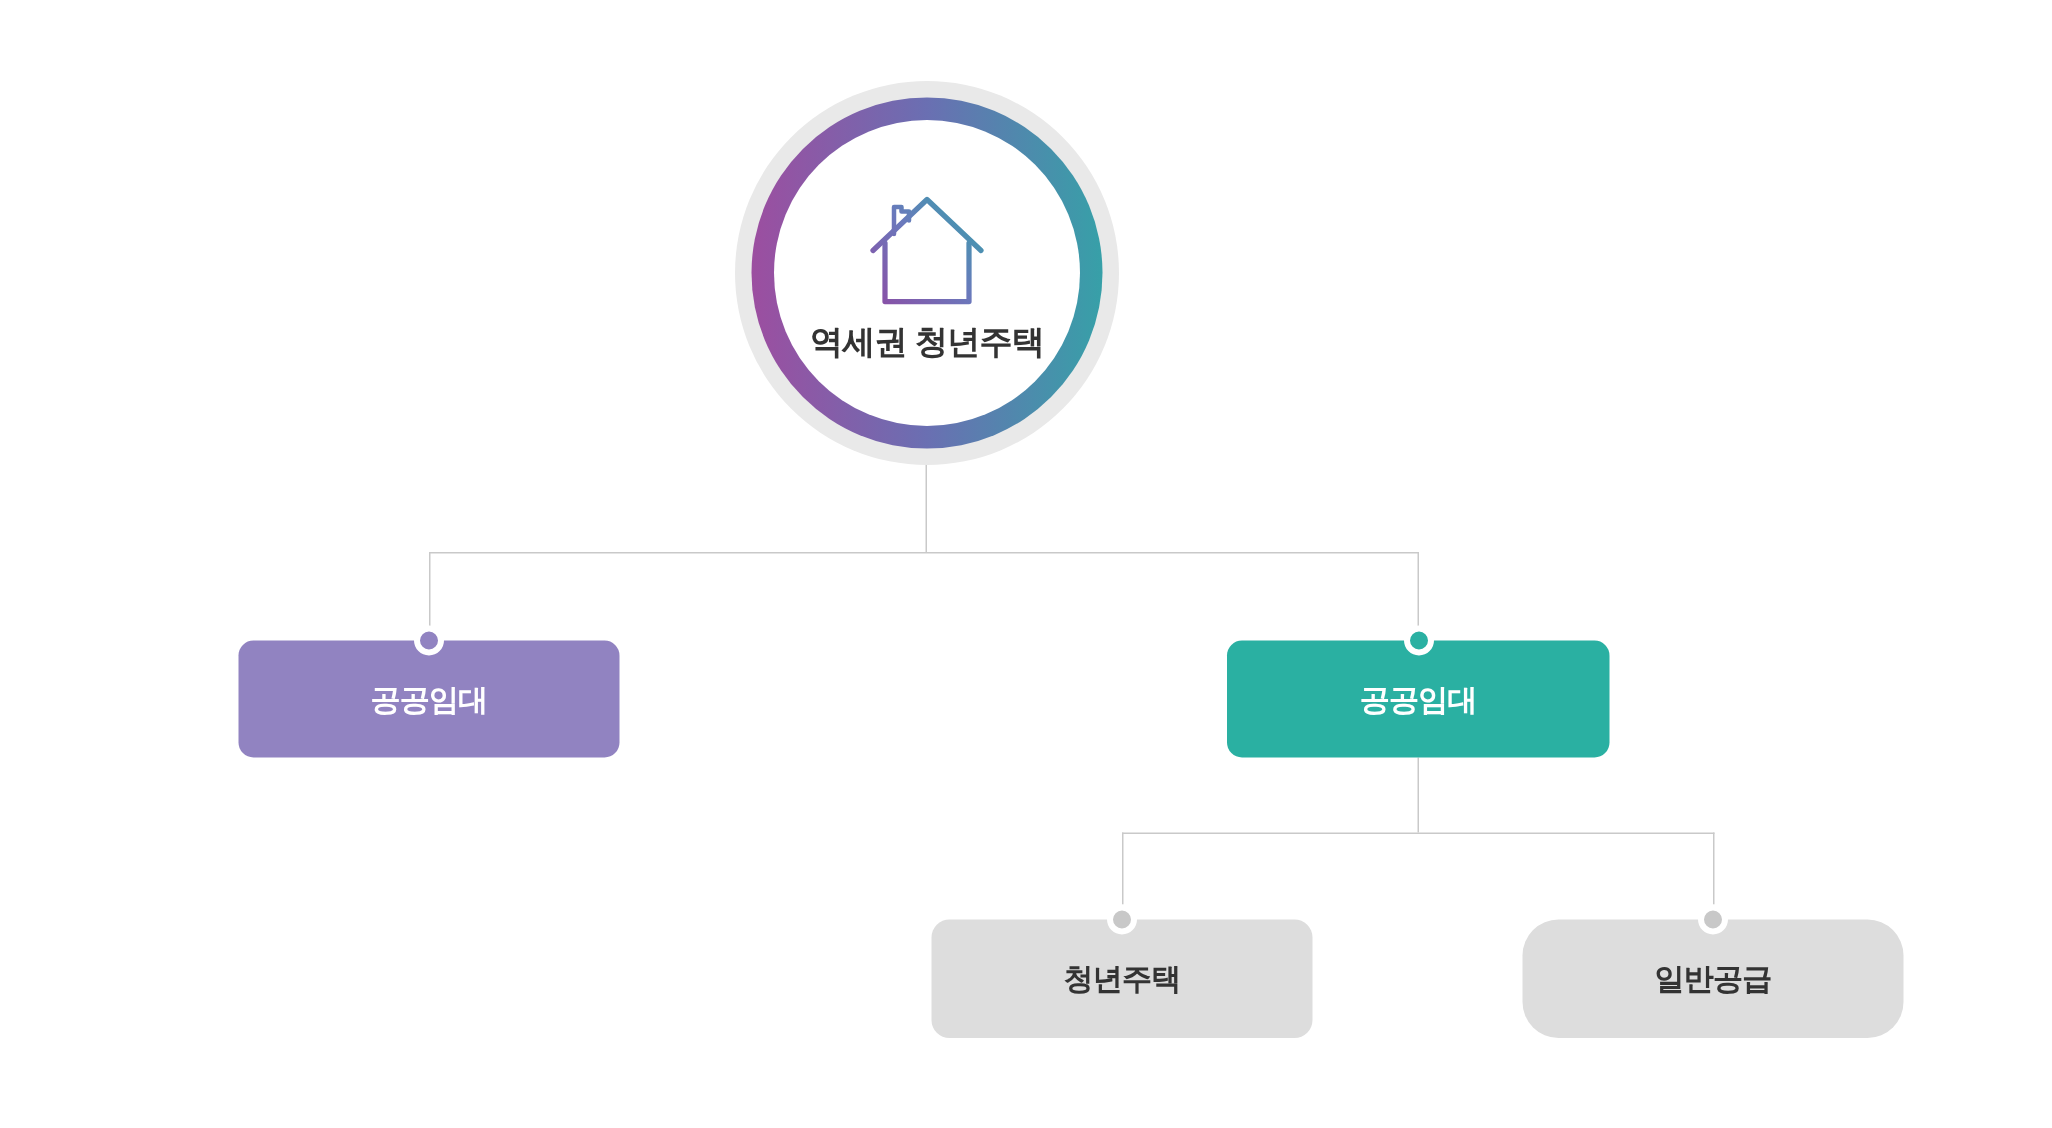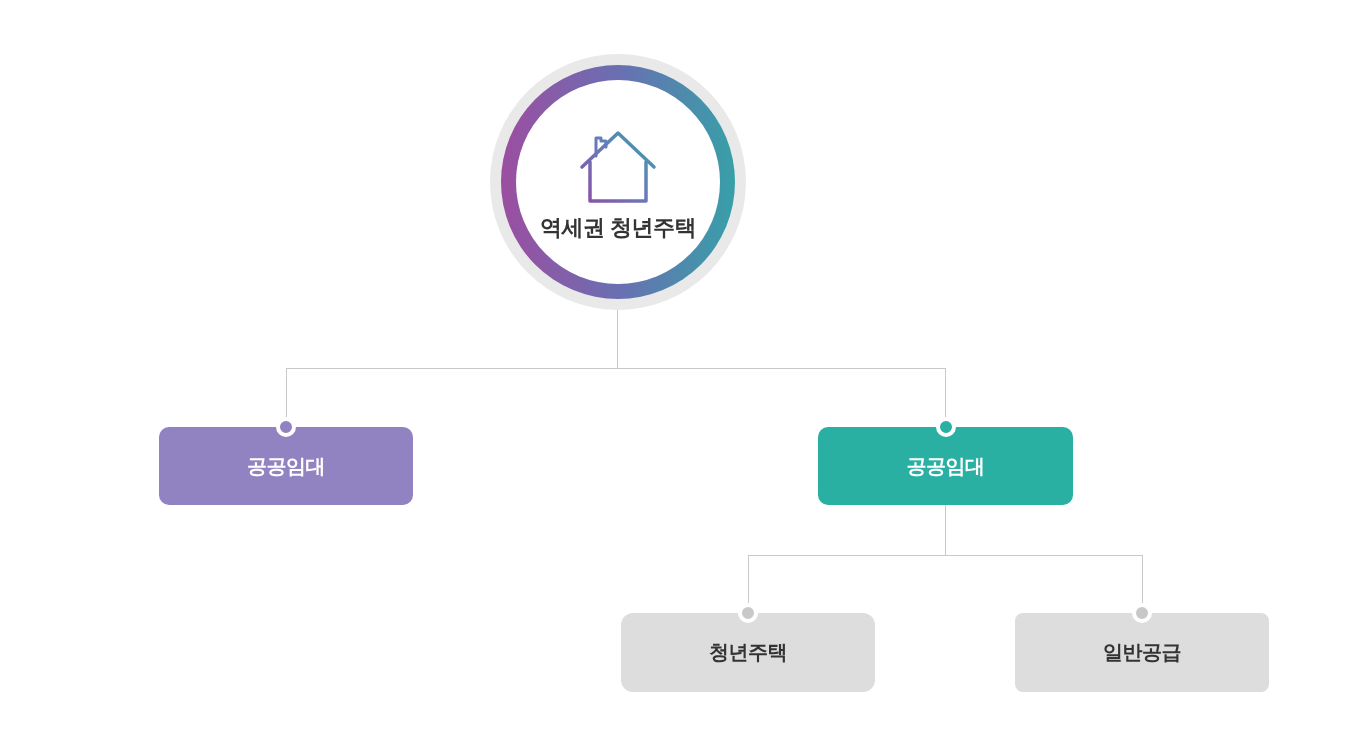--- a/index.html
+++ b/index.html
@@ -74,21 +74,21 @@
     align-items: center;
     justify-content: center;
     font-size: 20px;
     font-weight: 700;
     letter-spacing: -0.5px;
     z-index: 2;
   }
   .node-public  { left: 159px;  top: 427px; width: 254px; background: #9183c1; color: #ffffff; }
   .node-private { left: 818px;  top: 427px; width: 255px; background: #2ab0a2; color: #ffffff; }
   .node-special { left: 621px;  top: 613px; width: 254px; height: 79px; background: #dddddd; color: #333333; border-radius: 12px; }
-  .node-general { left: 1015px; top: 613px; width: 254px; height: 79px; background: #dddddd; color: #333333; border-radius: 8px; }
+  .node-general { left: 1015px; top: 613px; width: 254px; height: 79px; background: #dddddd; color: #333333; border-radius: 24px; }
 
   
   .dot {
     position: absolute;
     top: -10px;
     left: 50%;
     transform: translateX(-50%);
     width: 12px;
     height: 12px;
     border-radius: 50%;

